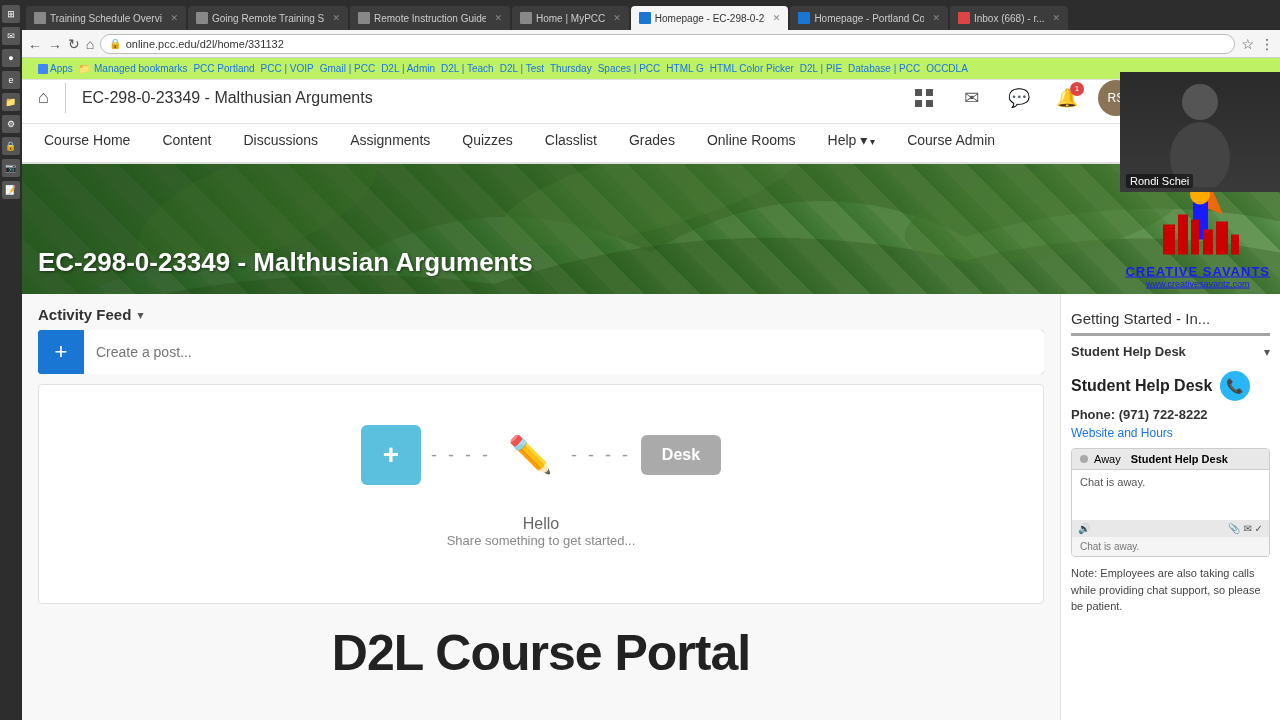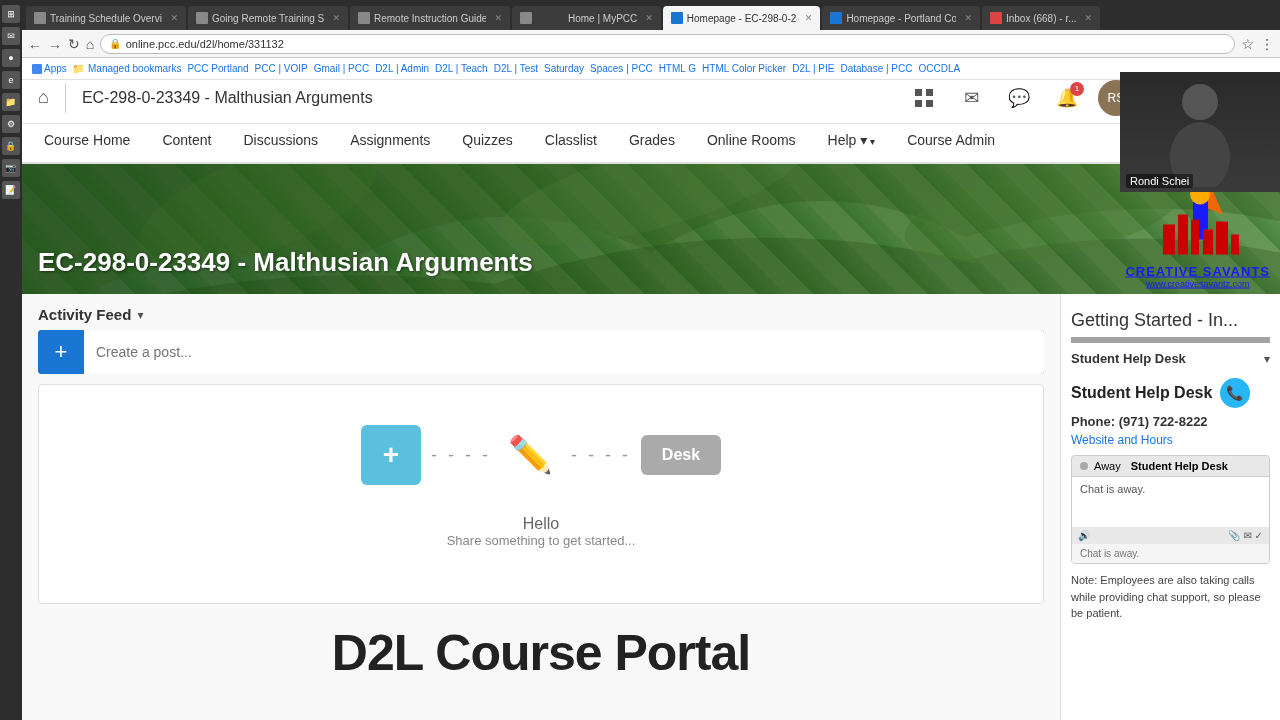--- a/index.html
+++ b/index.html
@@ -37,22 +37,22 @@
       display: flex; align-items: center; height: 28px; background: #f5f5f5;
       padding: 0 6px; gap: 6px; border-bottom: 1px solid #ccc;
     }
     .nav-btn { font-size: 14px; color: #555; cursor: pointer; background: none; border: none; }
     .address-bar {
       flex: 1; height: 20px; background: #fff; border: 1px solid #bbb;
       border-radius: 10px; padding: 0 8px; font-size: 11px; color: #333;
       display: flex; align-items: center;
     }
     .bookmark-bar {
-      height: 22px; background: #ffffff; border-bottom: 1px solid #e0e0e0;
-      display: flex; align-items: center; padding: 0 10px; gap: 6px; overflow: hidden;
+      height: 22px; background: #bef264; border-bottom: 1px solid #e0e0e0;
+      display: flex; align-items: center; padding: 0 16px; gap: 6px; overflow: hidden;
     }
     .bookmark-item {
       font-size: 10px; color: #1a73e8; cursor: pointer; white-space: nowrap;
       display: flex; align-items: center; gap: 2px;
     }
     .bk-icon { width: 10px; height: 10px; background: #888; border-radius: 1px; }
 
     
     .page-content {
       position: absolute; left: 22px; top: 72px; right: 0; bottom: 0;
@@ -178,21 +178,21 @@
     .feed-hello { font-size: 16px; color: #666; margin-top: 10px; }
     .feed-share { font-size: 13px; color: #888; }
 
     
     .d2l-portal-text {
       font-size: 50px; font-weight: 900; color: #222; margin-top: 20px;
       text-align: center; letter-spacing: -1px;
     }
 
     
-    .getting-started-label { font-size: 18px; color: #333; padding: 6px 0; border-bottom: 6px solid #a3a3a3; }
+    .getting-started-label { font-size: 15px; color: #333; padding: 6px 0; border-bottom: 3px solid #a3a3a3; }
     .student-help-desk-bar {
       display: flex; align-items: center; justify-content: space-between;
       padding: 8px 0; cursor: pointer;
     }
     .shd-label { font-size: 13px; color: #333; font-weight: 600; }
     .shd-chevron { font-size: 12px; color: #555; }
 
     .student-help-desk-content { padding: 4px 0; }
     .shd-title { font-size: 16px; font-weight: 700; color: #222; margin-bottom: 6px; display: flex; align-items: center; gap: 8px; }
     .phone-icon {
@@ -278,21 +278,21 @@
       <span style="font-size:10px;overflow:hidden;max-width:120px;white-space:nowrap;">Going Remote Training Sc...</span>
       <span class="tab-close">✕</span>
     </div>
     <div class="tab">
       <div class="tab-favicon"></div>
       <span style="font-size:10px;overflow:hidden;max-width:120px;white-space:nowrap;">Remote Instruction Guide...</span>
       <span class="tab-close">✕</span>
     </div>
     <div class="tab">
       <div class="tab-favicon"></div>
-      <span style="font-size:10px;margin-left:32px;">Home | MyPCC</span>
+      <span style="font-size:10px;">Home | MyPCC</span>
       <span class="tab-close">✕</span>
     </div>
     <div class="tab active">
       <div class="tab-favicon" style="background:#1976d2;"></div>
       <span style="font-size:10px;overflow:hidden;max-width:110px;white-space:nowrap;">Homepage - EC-298-0-23...</span>
       <span class="tab-close">✕</span>
     </div>
     <div class="tab">
       <div class="tab-favicon" style="background:#1976d2;"></div>
       <span style="font-size:10px;overflow:hidden;max-width:110px;white-space:nowrap;">Homepage - Portland Com...</span>
@@ -320,21 +320,21 @@
     <div class="bookmark-item">
       <div class="bk-icon" style="background:#4285f4;"></div>Apps
     </div>
     <div class="bookmark-item">📁 Managed bookmarks</div>
     <div class="bookmark-item">PCC Portland</div>
     <div class="bookmark-item">PCC | VOIP</div>
     <div class="bookmark-item">Gmail | PCC</div>
     <div class="bookmark-item">D2L | Admin</div>
     <div class="bookmark-item">D2L | Teach</div>
     <div class="bookmark-item">D2L | Test</div>
-    <div class="bookmark-item">Saturday</div>
+    <div class="bookmark-item">Thursday</div>
     <div class="bookmark-item">Spaces | PCC</div>
     <div class="bookmark-item">HTML G</div>
     <div class="bookmark-item">HTML Color Picker</div>
     <div class="bookmark-item">D2L | PIE</div>
     <div class="bookmark-item">Database | PCC</div>
     <div class="bookmark-item">OCCDLA</div>
   </div>
 </div>
 
 <div class="page-content">

